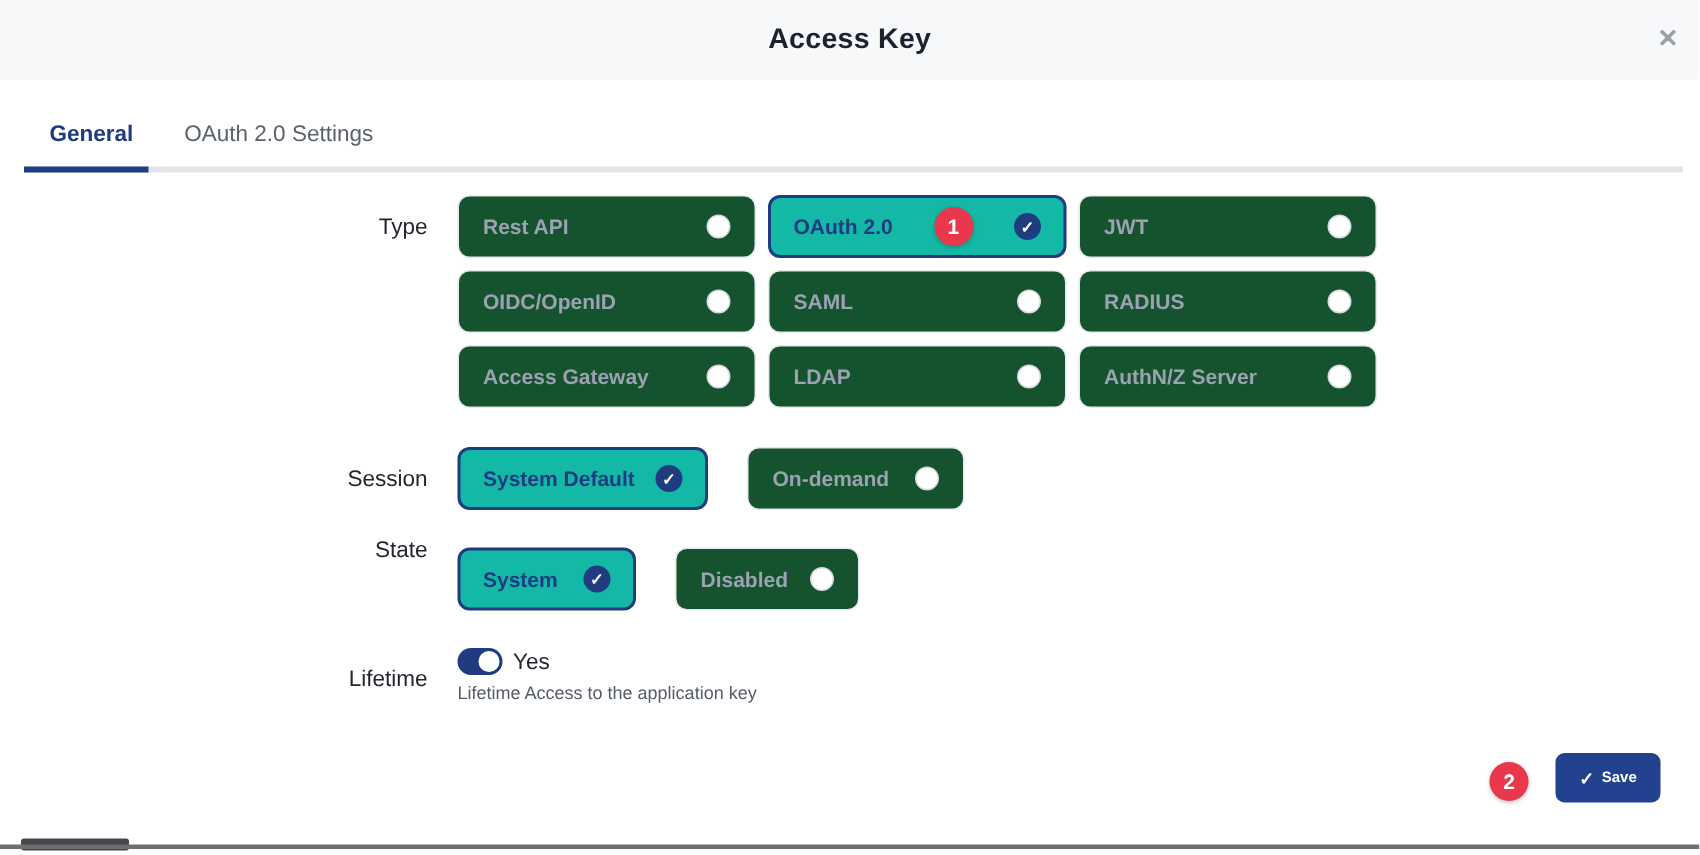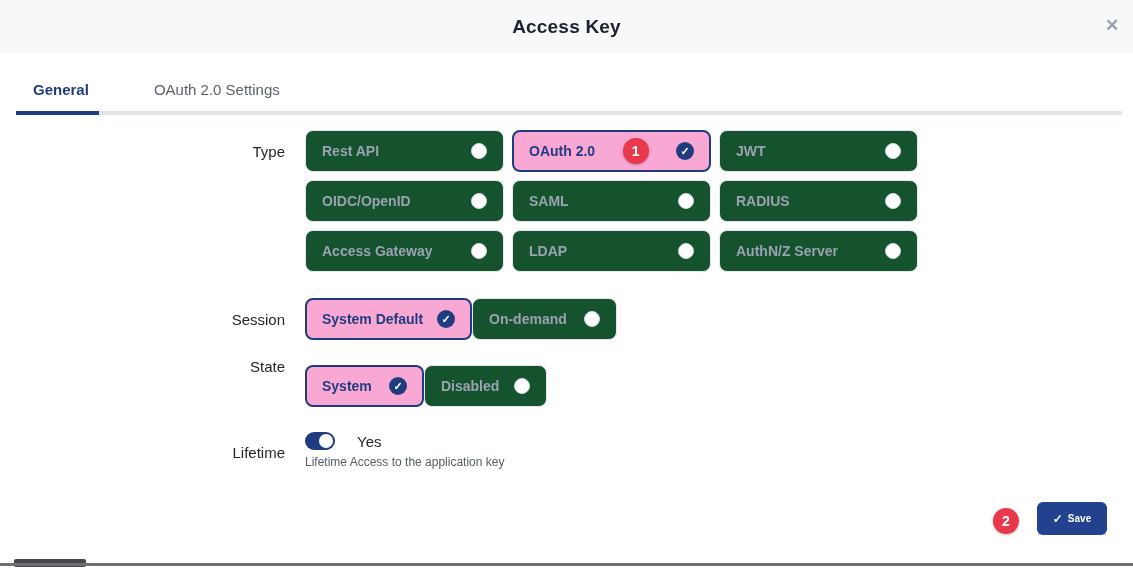--- a/index.html
+++ b/index.html
@@ -8,47 +8,47 @@
 
   
   .modal-header { position:absolute; top:0; left:0; width:1133px; height:53px;
                   background:#f7f8fa; display:flex; align-items:center; justify-content:center; }
   .modal-title { font-size:19px; font-weight:700; color:#1c2230; letter-spacing:.2px; }
   .close-btn { position:absolute; top:14px; right:10px; width:22px; height:22px;
                display:flex; align-items:center; justify-content:center;
                color:#9aa0aa; font-size:17px; font-weight:700; cursor:pointer; }
 
   
-  .tabs { position:absolute; top:70px; left:16px; height:41px; display:flex;gap:31px; }
+  .tabs { position:absolute; top:70px; left:16px; height:41px; display:flex; }
   .tab { padding:0 17px; line-height:40px; font-size:15px; color:#5b616d; font-weight:500; cursor:pointer; }
   .tab.active { color:#1f3c80; font-weight:700; }
   .tabs-line { position:absolute; top:111px; left:16px; width:1106px; height:4px; background:#e1e5ea; }
   .tabs-active-bar { position:absolute; top:111px; left:16px; width:83px; height:4px; background:#1f3c80; z-index:2; }
 
   
   .field-label { position:absolute; left:130px; width:155px; text-align:right;
                  font-size:15px; font-weight:500; color:#23262e; }
   .lbl-type     { top:143px; }
   .lbl-session  { top:311px; }
   .lbl-state    { top:358px; }
   .lbl-lifetime { top:444px; }
 
   
   .type-grid { position:absolute; left:305px; top:130px;
                display:grid; grid-template-columns:199px 199px 199px;
                grid-auto-rows:42px; gap:8px; }
-  .opt-row { position:absolute; display:flex; gap:0;align-items:center; }
+  .opt-row { position:absolute; display:flex; gap:26px;align-items:center; }
   .row-session { left:305px; top:298px; }
   .row-state   { left:305px; top:365px; }
 
   .opt { height:42px; background:#14532d; border:1px solid #e6e8ee; border-radius:8px;
          display:flex; align-items:center; justify-content:space-between;
          padding:0 16px; cursor:pointer; }
   .opt-label { font-size:14px; font-weight:600; color:#9ba2b1; white-space:nowrap; }
-  .opt.selected { background:#f9a8d4; border:2px solid #1f3c80; padding:0 15px; }
+  .opt.selected { background:#14b8a6; border:2px solid #1f3c80; padding:0 15px; }
   .opt.selected .opt-label { color:#1f3c80; font-weight:700; }
 
   .w-sysdef { width:167px; } .w-ondem { width:145px; } .w-perm { width:135px; }
   .w-enabled { width:119px; } .w-disabled { width:123px; }
 
   .radio { width:16px; height:16px; border:1.5px solid #d6dae1; border-radius:50%;
            background:#fff; flex:0 0 auto; }
   .check-circle { width:18px; height:18px; border-radius:50%; background:#1f3c80;
                   color:#fff; font-size:11px; font-weight:700; flex:0 0 auto;
                   display:flex; align-items:center; justify-content:center; }
@@ -58,21 +58,21 @@
                color:#fff; font-size:14px; font-weight:700;
                display:flex; align-items:center; justify-content:center;
                box-shadow:0 1px 3px rgba(0,0,0,.25); flex:0 0 auto; }
   .ann-save { position:absolute; left:993px; top:508px; }
 
   
   .toggle { position:absolute; left:305px; top:432px; width:30px; height:18px;
             border-radius:9px; background:#1f3c80; cursor:pointer; }
   .toggle .knob { position:absolute; top:2px; right:2px; width:14px; height:14px;
                   border-radius:50%; background:#fff; }
-  .toggle-value { position:absolute; left:357px; top:433px; font-size:15px; color:#23262e; }
+  .toggle-value { position:absolute; left:342px; top:433px; font-size:15px; color:#23262e; }
   .toggle-desc  { position:absolute; left:305px; top:455px; font-size:12px; color:#565c66; }
 
   
   .save-btn { position:absolute; left:1037px; top:502px; width:70px; height:33px;
               background:#22418f; border:none; border-radius:6px; cursor:pointer;
               display:flex; align-items:center; justify-content:center; gap:5px;
               color:#fff; }
   .save-check { font-size:12px; font-weight:700; }
   .save-text  { font-size:10px; font-weight:600; font-family:"Liberation Sans",sans-serif; }
 

